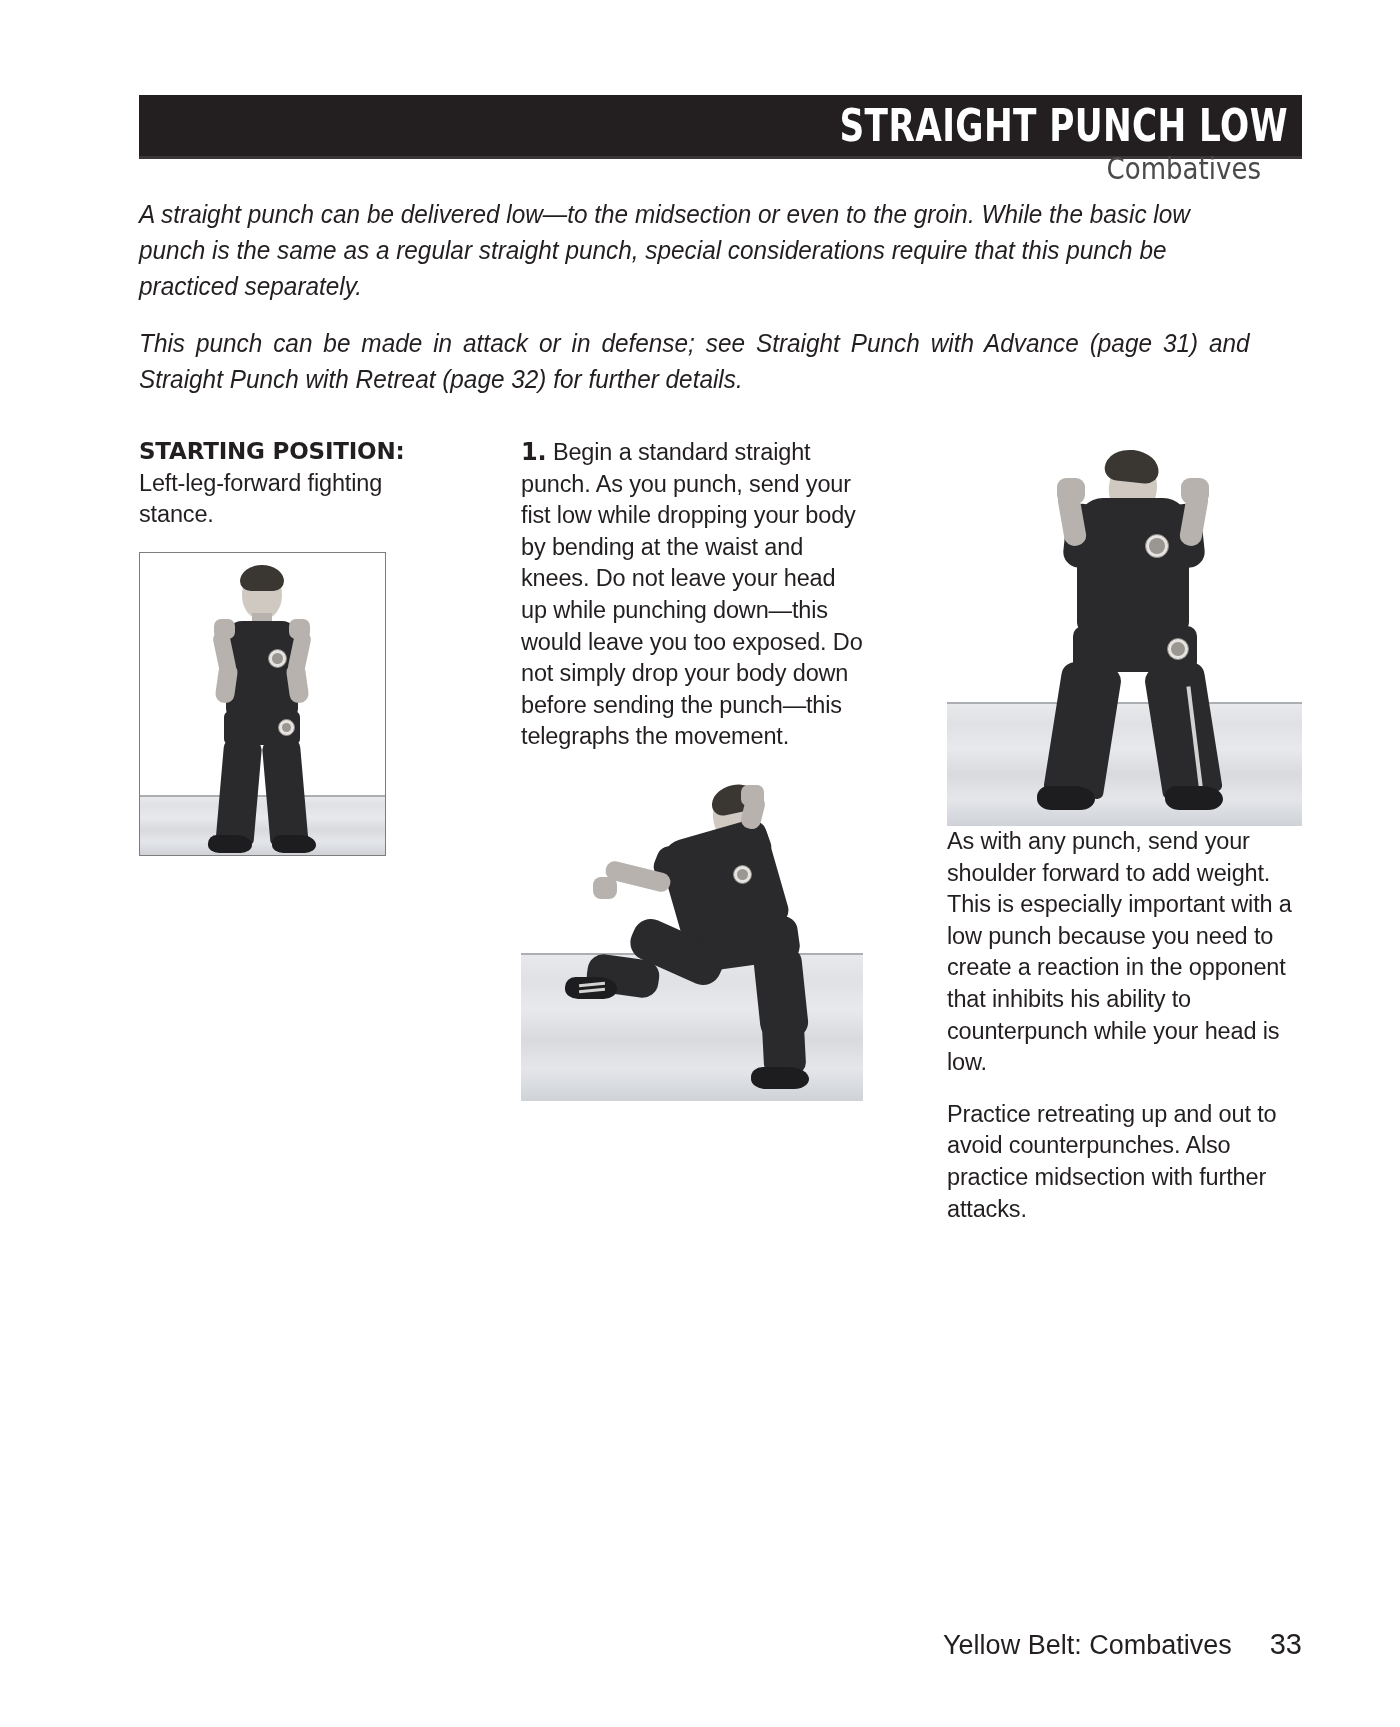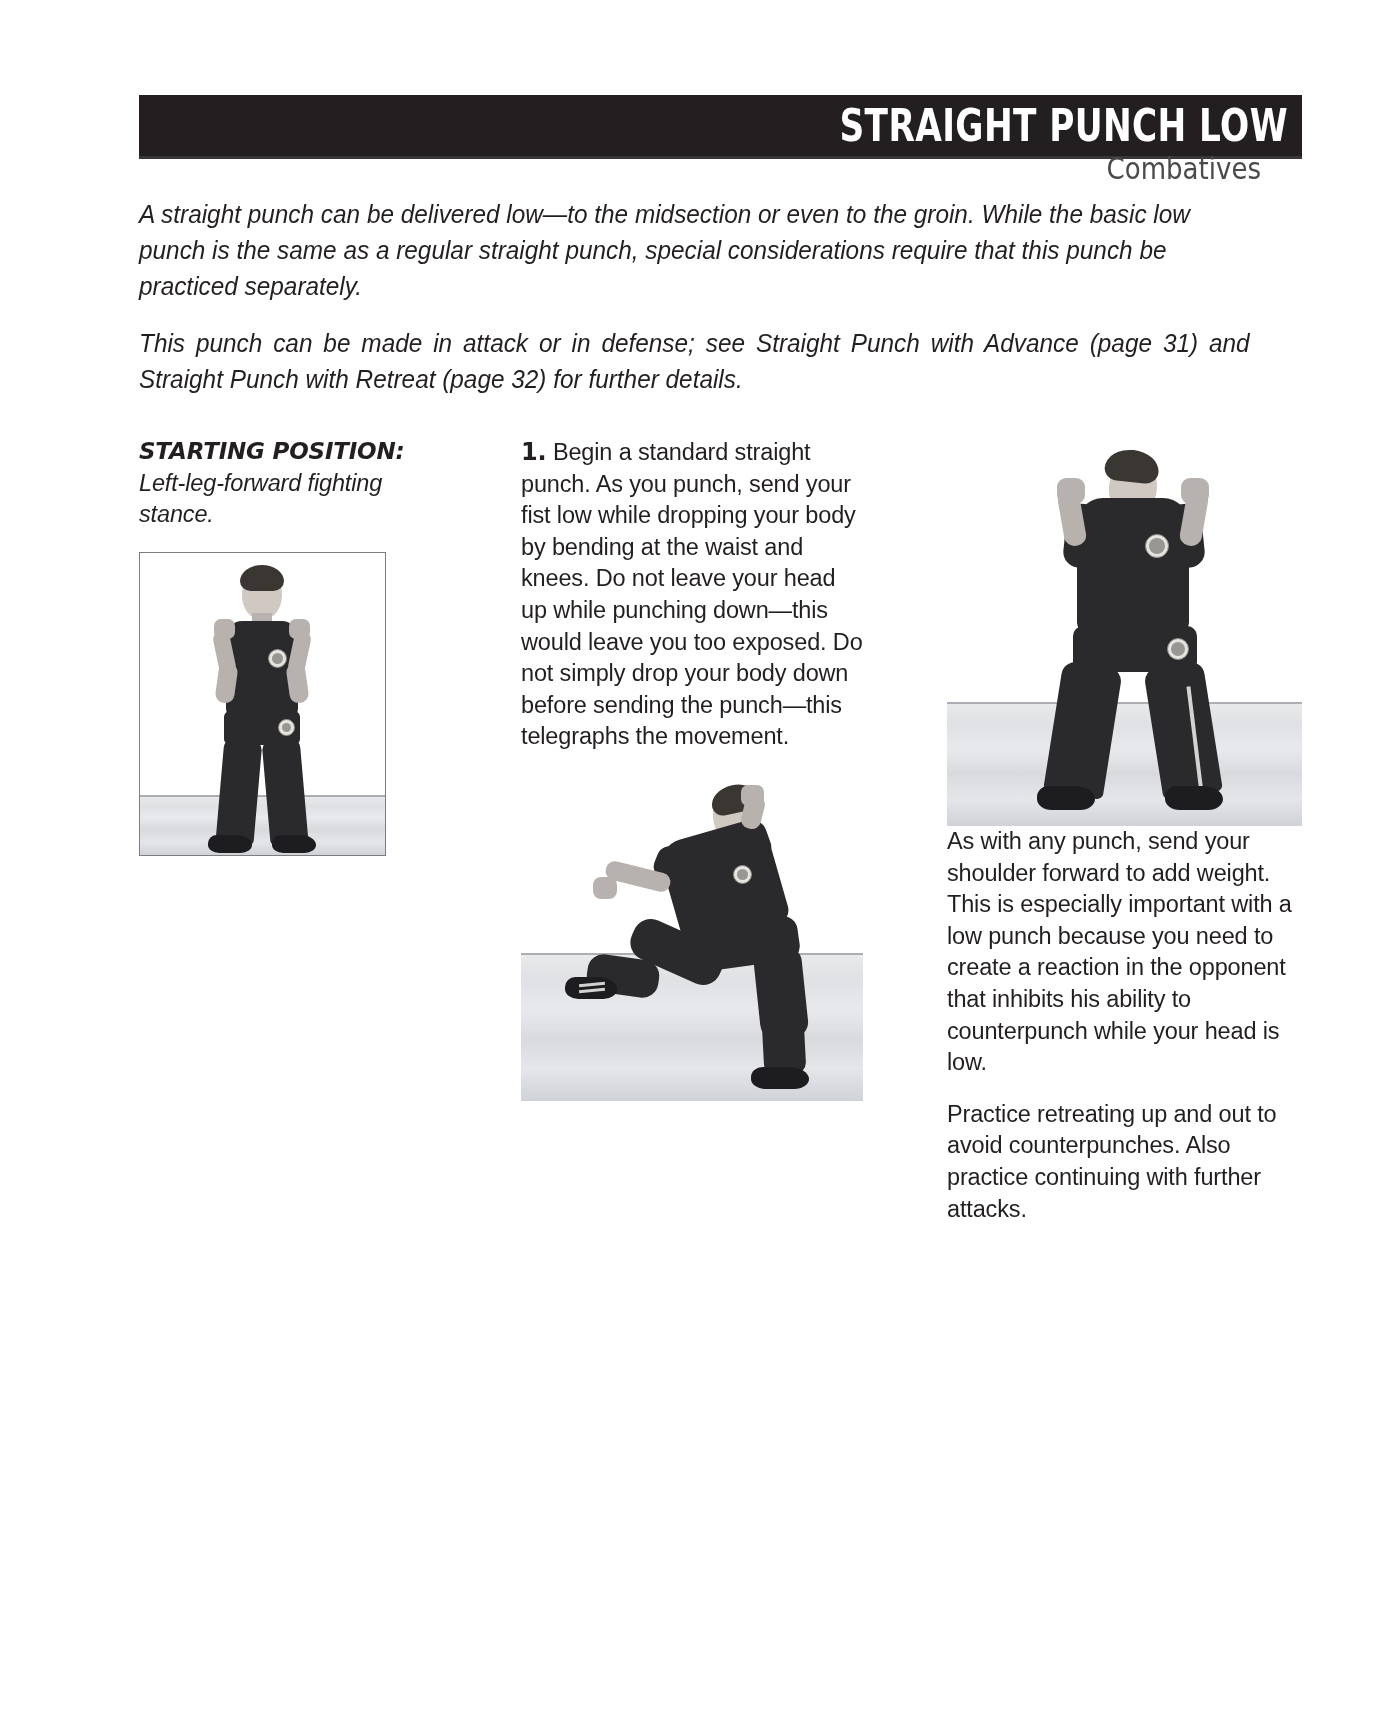--- a/index.html
+++ b/index.html
@@ -248,21 +248,21 @@
   </div>
   <div class="header-subtitle">Combatives</div>
 
   <div class="intro">
     <p>A straight punch can be delivered low—to the midsection or even to the groin. While the basic low punch is the same as a regular straight punch, special considerations require that this punch be practiced separately.</p>
     <p class="just">This punch can be made in attack or in defense; see Straight Punch with Advance (page 31) and Straight Punch with Retreat (page 32) for further details.</p>
   </div>
 
   <div class="col1">
     <div class="body-text">
-      <p style="margin-bottom:21px;font-style:italic;">
+      <p style="margin-bottom:21px;">
         <span class="lead-bold">STARTING POSITION:</span><span> Left-leg-forward fighting stance.</span>
       </p>
     </div>
 
     <div class="photo bordered" style="width:245px;height:302px;margin-top:4px;">
       <div class="floor" style="height:60px;"></div>
       <div class="fig" style="left:46px;width:152px;height:292px;">
 
         <div class="head" style="left:56px;top:6px;width:40px;height:50px;"></div>
         <div class="hair" style="left:54px;top:2px;width:44px;height:26px;"></div>
@@ -369,18 +369,21 @@
         <div class="stripe" style="left:212px;top:244px;width:4px;height:108px;transform:rotate(-7deg);"></div>
 
         <div class="shoe" style="left:56px;top:344px;width:58px;height:24px;"></div>
         <div class="shoe" style="left:184px;top:344px;width:58px;height:24px;"></div>
       </div>
     </div>
 
 
     <div class="body-text">
       <p>As with any punch, send your shoulder forward to add weight. This is especially important with a low punch because you need to create a reaction in the opponent that inhibits his ability to counterpunch while your head is low.</p>
-      <p>Practice retreating up and out to avoid counterpunches. Also practice continuing with further attacks.</p>
-    </div>
-  </div>
-
+      <p>Practice retreating up and out to avoid counterpunches. Also practice midsection with further attacks.</p>
+    </div>
+  </div>
+
+  <div class="footer">
+    <span>Yellow Belt: Combatives</span><span class="pagenum">33</span>
+  </div>
 
 </div>
 
 </body></html>

